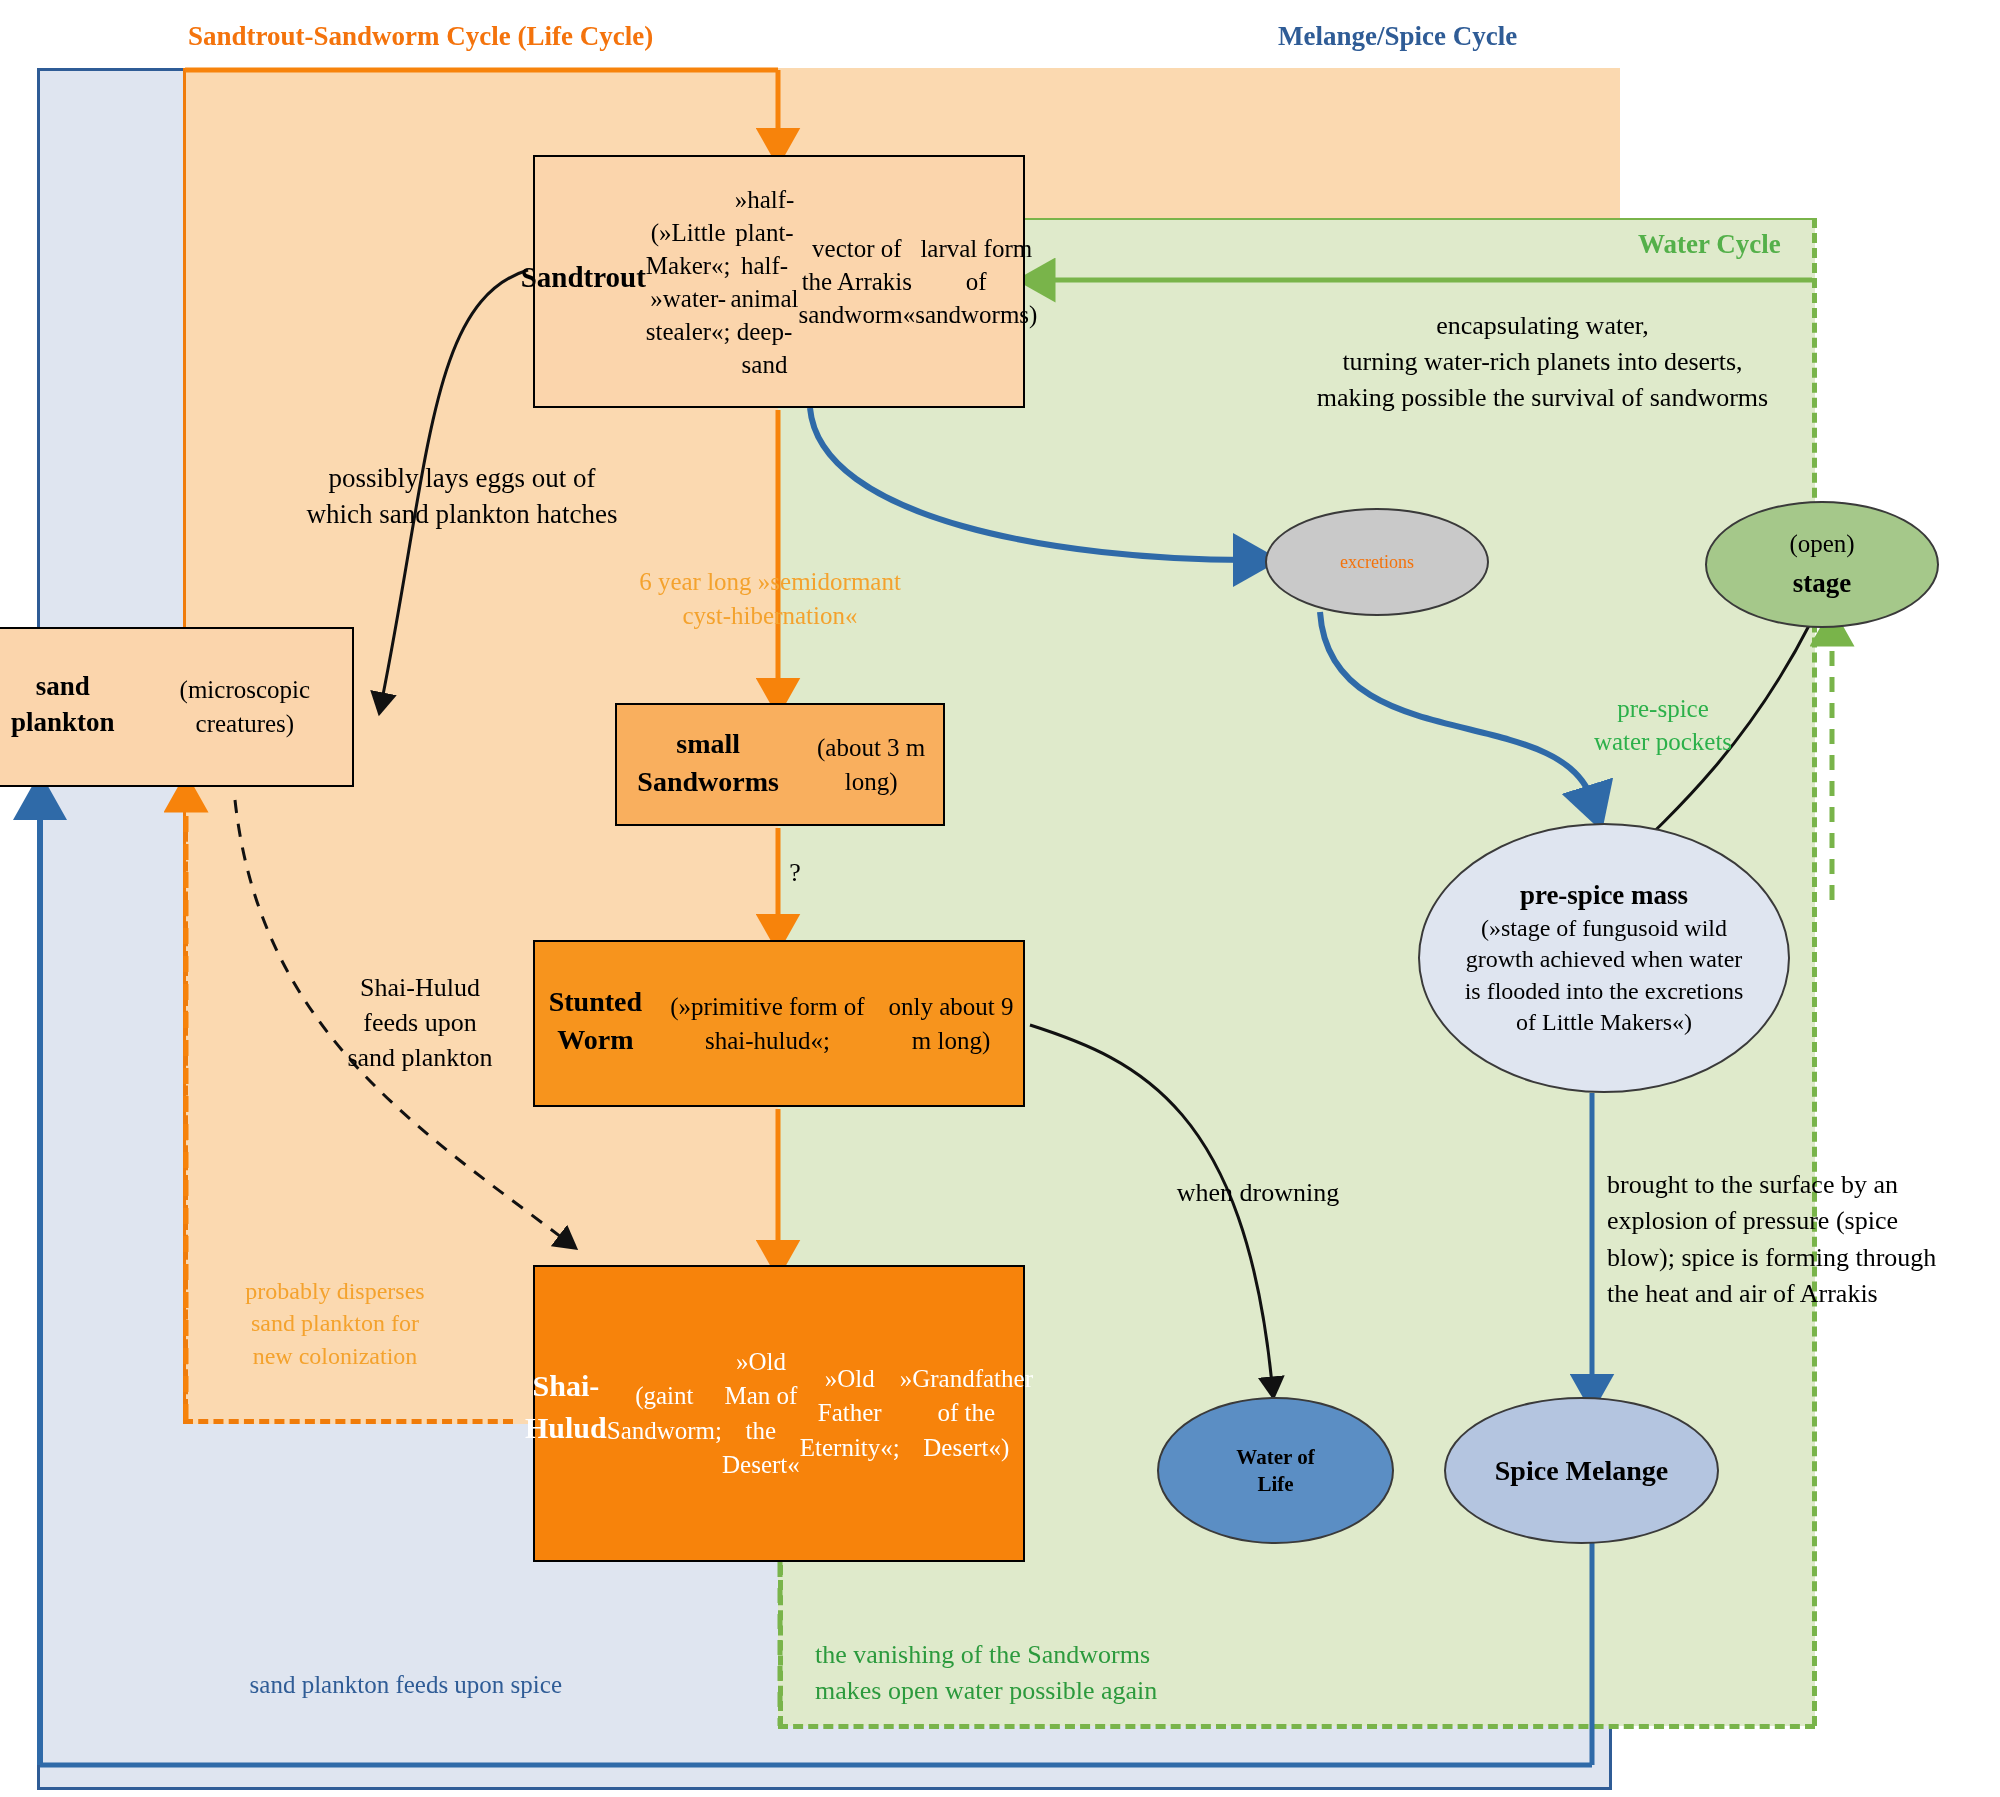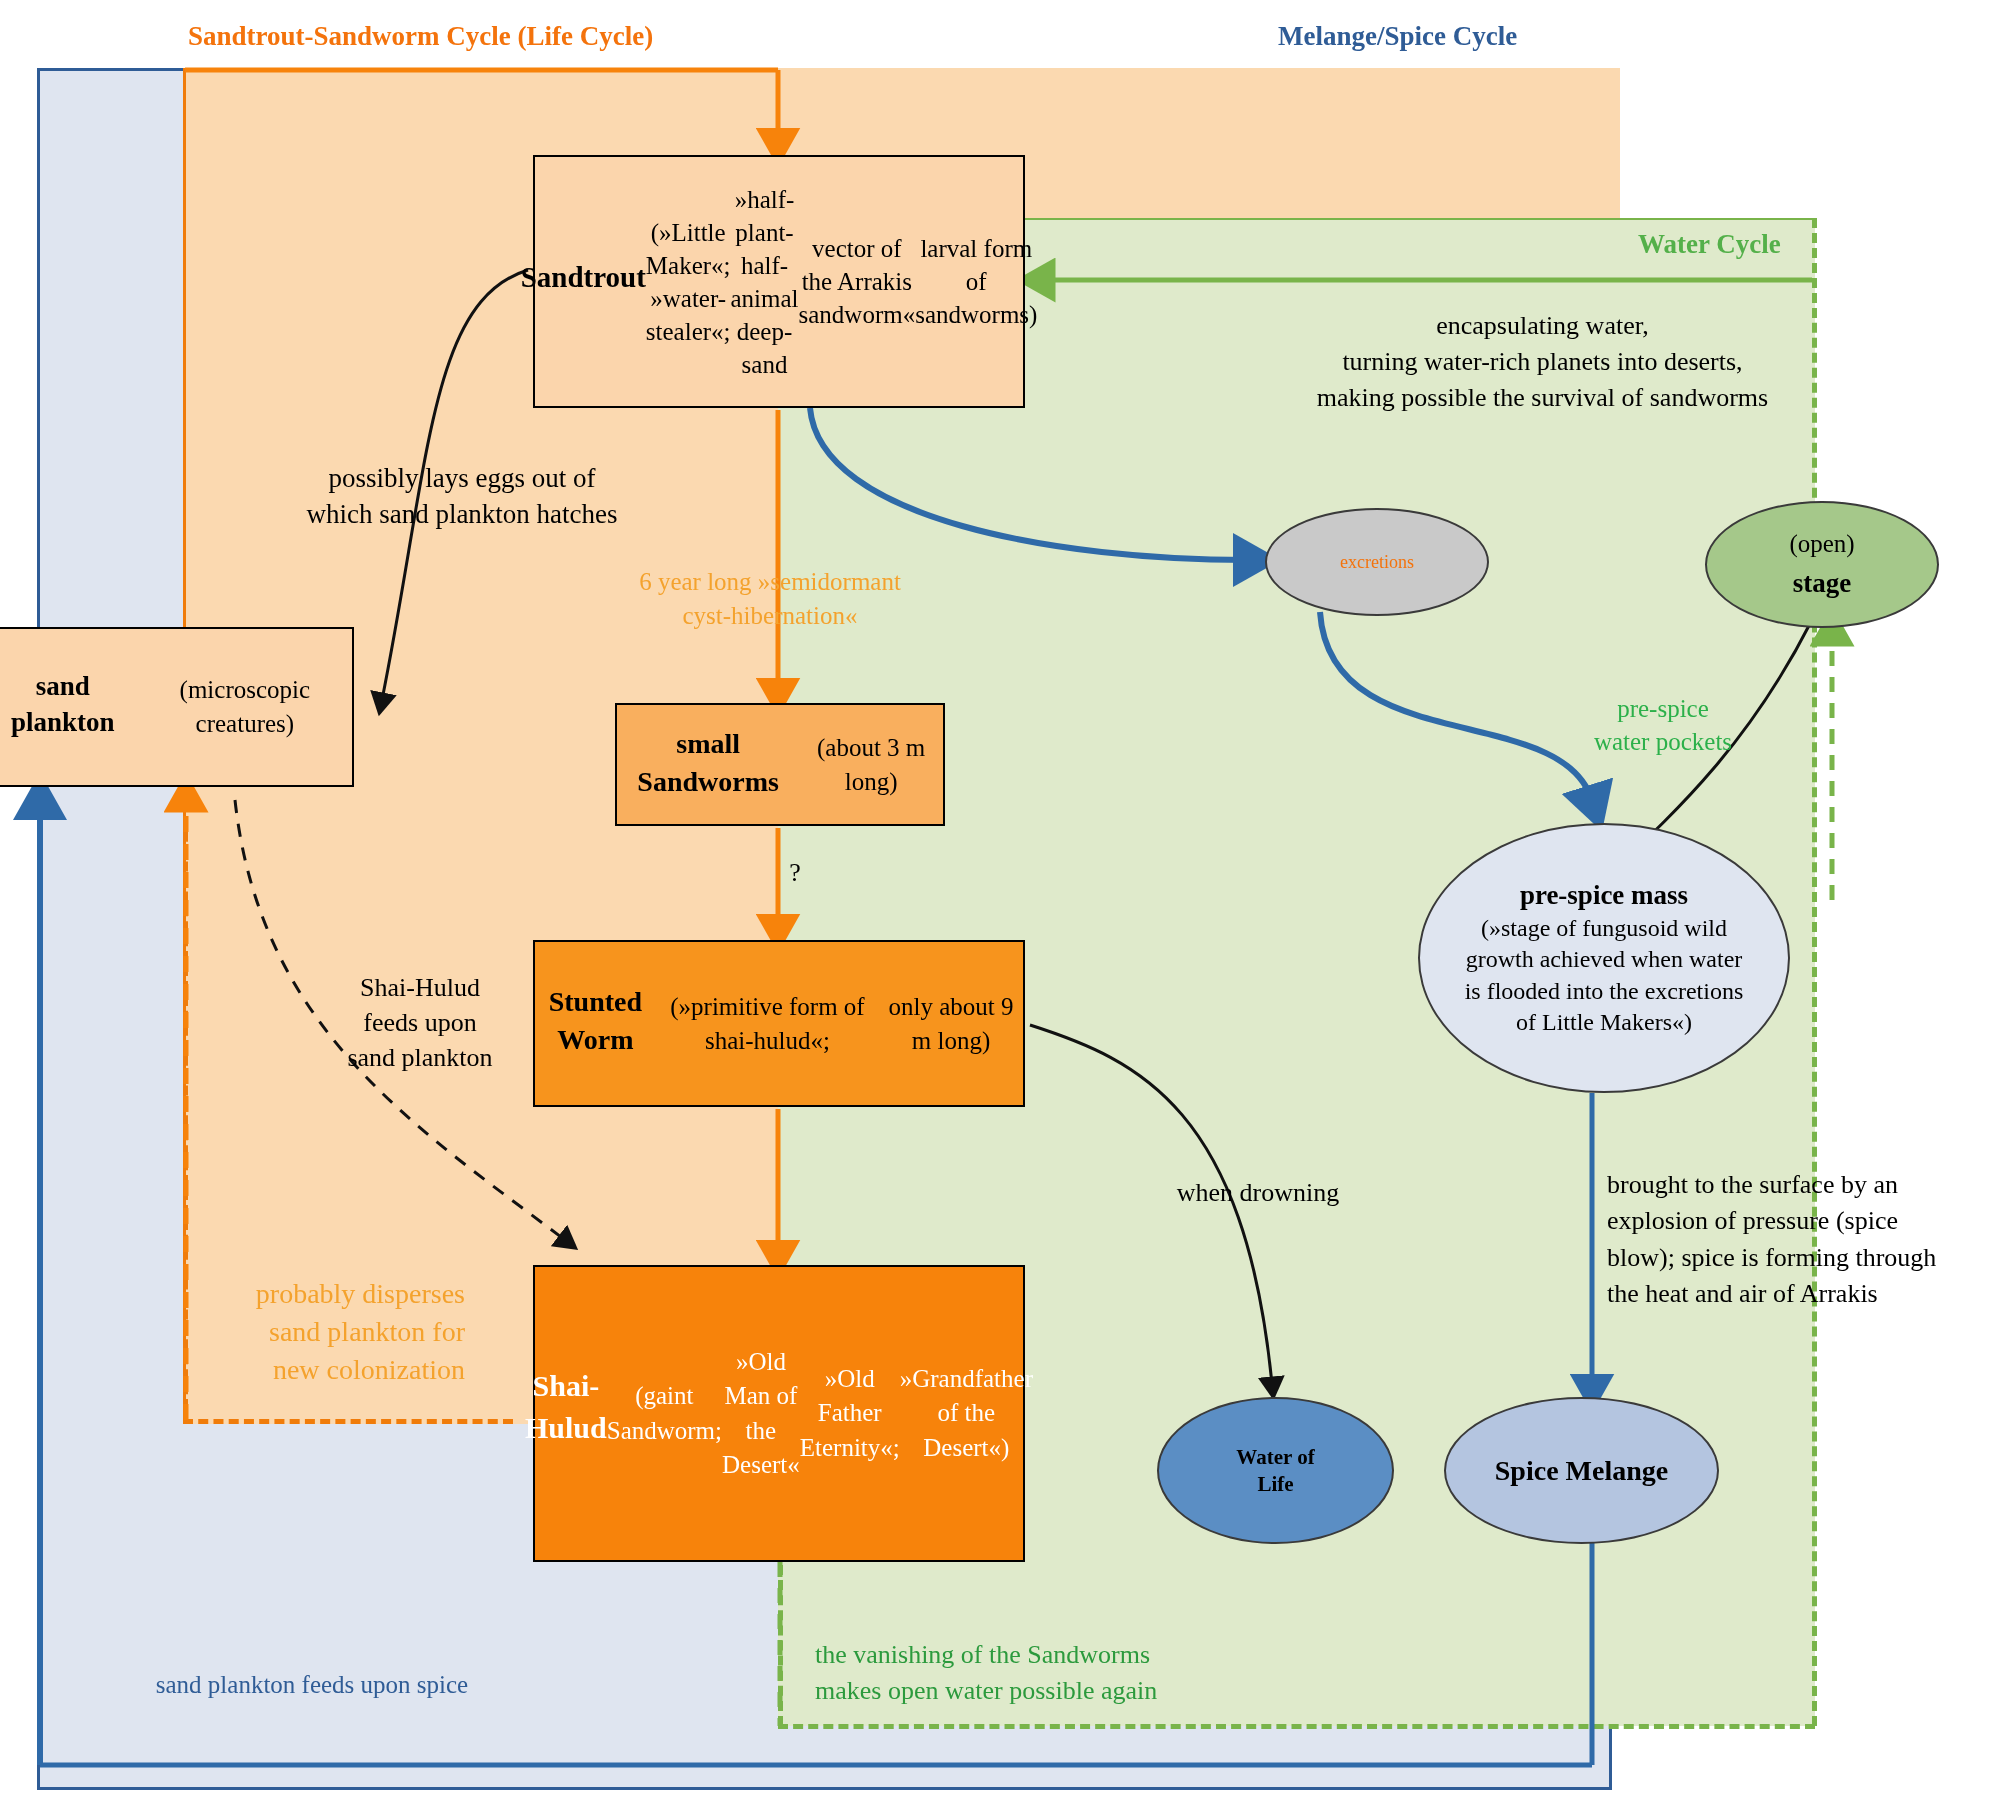--- a/index.html
+++ b/index.html
@@ -44,28 +44,28 @@
   #e-water .title{font-weight:bold;font-size:27px;margin-top:6px;}
   #e-prespice{left:1418px;top:823px;width:372px;height:270px;background:#dfe5f0;font-size:24px;line-height:1.3;padding:0 18px;box-sizing:border-box;}
   #e-prespice .title{font-weight:bold;font-size:27px;margin-bottom:0;}
   #e-wol{left:1157px;top:1397px;width:233px;height:143px;background:#5b8ec4;font-size:21px;font-weight:bold;line-height:1.25;}
   #e-spice{left:1444px;top:1397px;width:271px;height:143px;background:#b4c5e0;font-size:28px;font-weight:bold;}
 
   .lbl{position:absolute;text-align:center;line-height:1.35;}
   #l-eggs{left:262px;top:460px;width:400px;font-size:27px;color:#000;}
   #l-hibernation{left:600px;top:565px;width:340px;font-size:25px;color:#f4a22d;}
   #l-feeds{left:300px;top:970px;width:240px;font-size:26px;color:#000;}
-  #l-disperses{left:205px;top:1275px;width:260px;font-size:28px;color:#f4a22d;text-align:right;}
+  #l-disperses{left:205px;top:1275px;width:260px;font-size:24px;color:#f4a22d;text-align:center;}
   #l-qmark{left:770px;top:855px;width:50px;font-size:26px;color:#000;}
   #l-drowning{left:1148px;top:1175px;width:220px;font-size:26px;color:#000;}
   #l-encaps{left:1270px;top:308px;width:545px;font-size:26px;color:#000000;line-height:1.38;}
   #l-pockets{left:1563px;top:693px;width:200px;font-size:25px;color:#2cb04a;line-height:1.3;}
   #l-brought{left:1607px;top:1167px;width:420px;font-size:26px;color:#000;text-align:left;line-height:1.4;}
   #l-vanishing{left:815px;top:1637px;width:470px;font-size:26px;color:#2c9a3d;text-align:left;line-height:1.4;}
-  #l-feedsspice{left:62px;top:1668px;width:500px;font-size:25px;color:#2f5c96;text-align:center;}
+  #l-feedsspice{left:62px;top:1668px;width:500px;font-size:25px;color:#2f5c96;text-align:right;}
 
   svg#wires{position:absolute;left:0;top:0;width:2000px;height:1797px;pointer-events:none;}
 </style>
 </head>
 <body>
 
 <div id="stage">
 
   <div class="region" id="melange-region"></div>
   <div class="region" id="life-region"></div>

